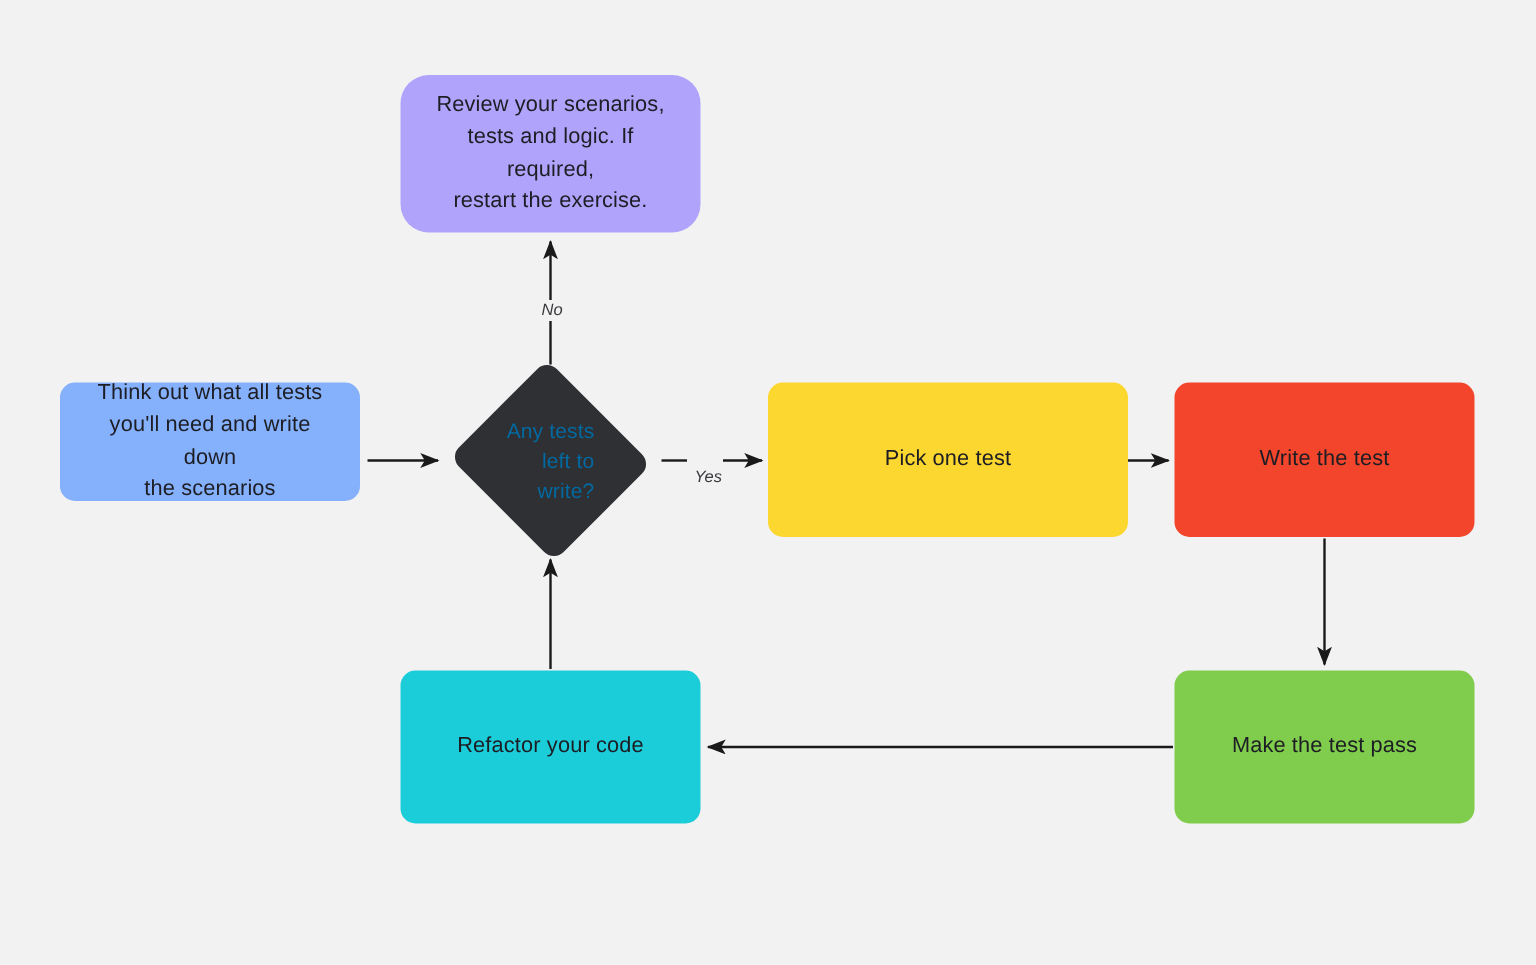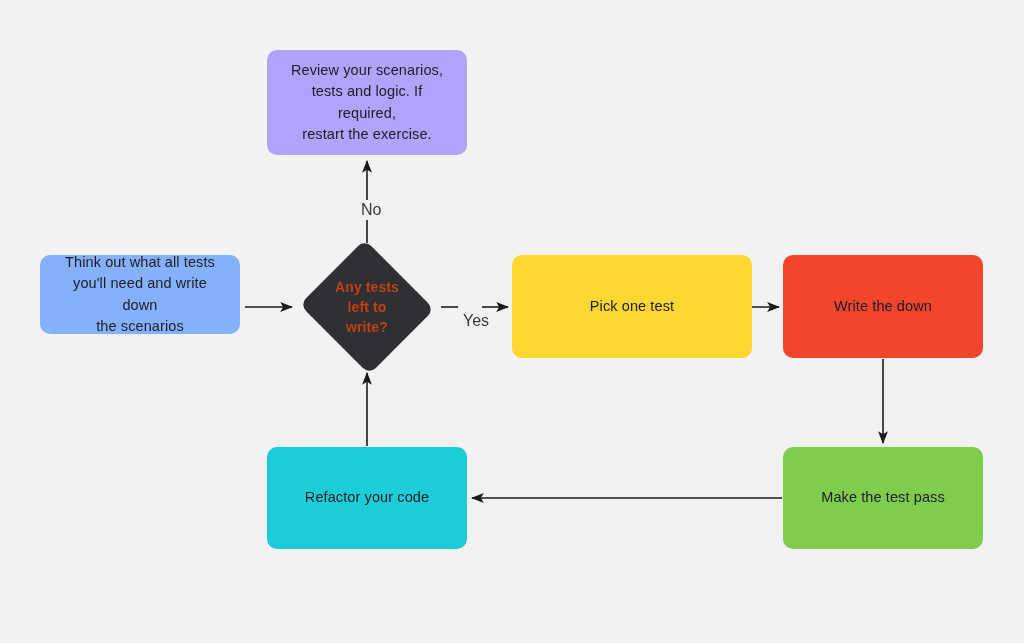--- a/index.html
+++ b/index.html
@@ -51,20 +51,21 @@
   .node-text {
     display: block;
     white-space: pre-line;
   }
 
   
   #node-review {
     left: 267px;  top: 50px;
     width: 200px; height: 105px;
     background: #afa3fc;
+    border-radius: 19px;
   }
   #node-think {
     left: 40px;   top: 255px;
     width: 200px; height: 79px;
     background: #85b0fb;
   }
   #node-pick {
     left: 512px;  top: 255px;
     width: 240px; height: 103px;
     background: #fcd730;
@@ -107,37 +108,38 @@
   }
   #node-decision .diamond-label {
     position: absolute;
     left: 0;
     top: 0;
     width: 140px;
     height: 130px;
     display: flex;
     align-items: center;
     justify-content: center;
-    text-align: center;
-    color: #c2410c;
+    text-align: right;
+    color: #0369a1;
     font-size: 14px;
-    font-weight: 700;
+    font-weight: 400;
     line-height: 1.45;
     white-space: pre-line;
     letter-spacing: 0.1px;
   }
 
   
   .edge-label {
     position: absolute;
-    font-size: 16px;
+    font-size: 11px;
     color: #3a3a3f;
     background: #f2f2f2;
     padding: 1px 3px;
     white-space: nowrap;
+    font-style: italic;
   }
   #label-no {
     left: 358px;
     top: 200px;
   }
   #label-yes {
     left: 460px;
     top: 311px;
   }
 </style>
@@ -186,21 +188,21 @@
     <div class="diamond-label">Any tests
 left to
 write?</div>
   </div>
 
   <div class="node" id="node-pick">
     <span class="node-text">Pick one test</span>
   </div>
 
   <div class="node" id="node-write">
-    <span class="node-text">Write the down</span>
+    <span class="node-text">Write the test</span>
   </div>
 
   <div class="node" id="node-pass">
     <span class="node-text">Make the test pass</span>
   </div>
 
   <div class="node" id="node-refactor">
     <span class="node-text">Refactor your code</span>
   </div>
 

